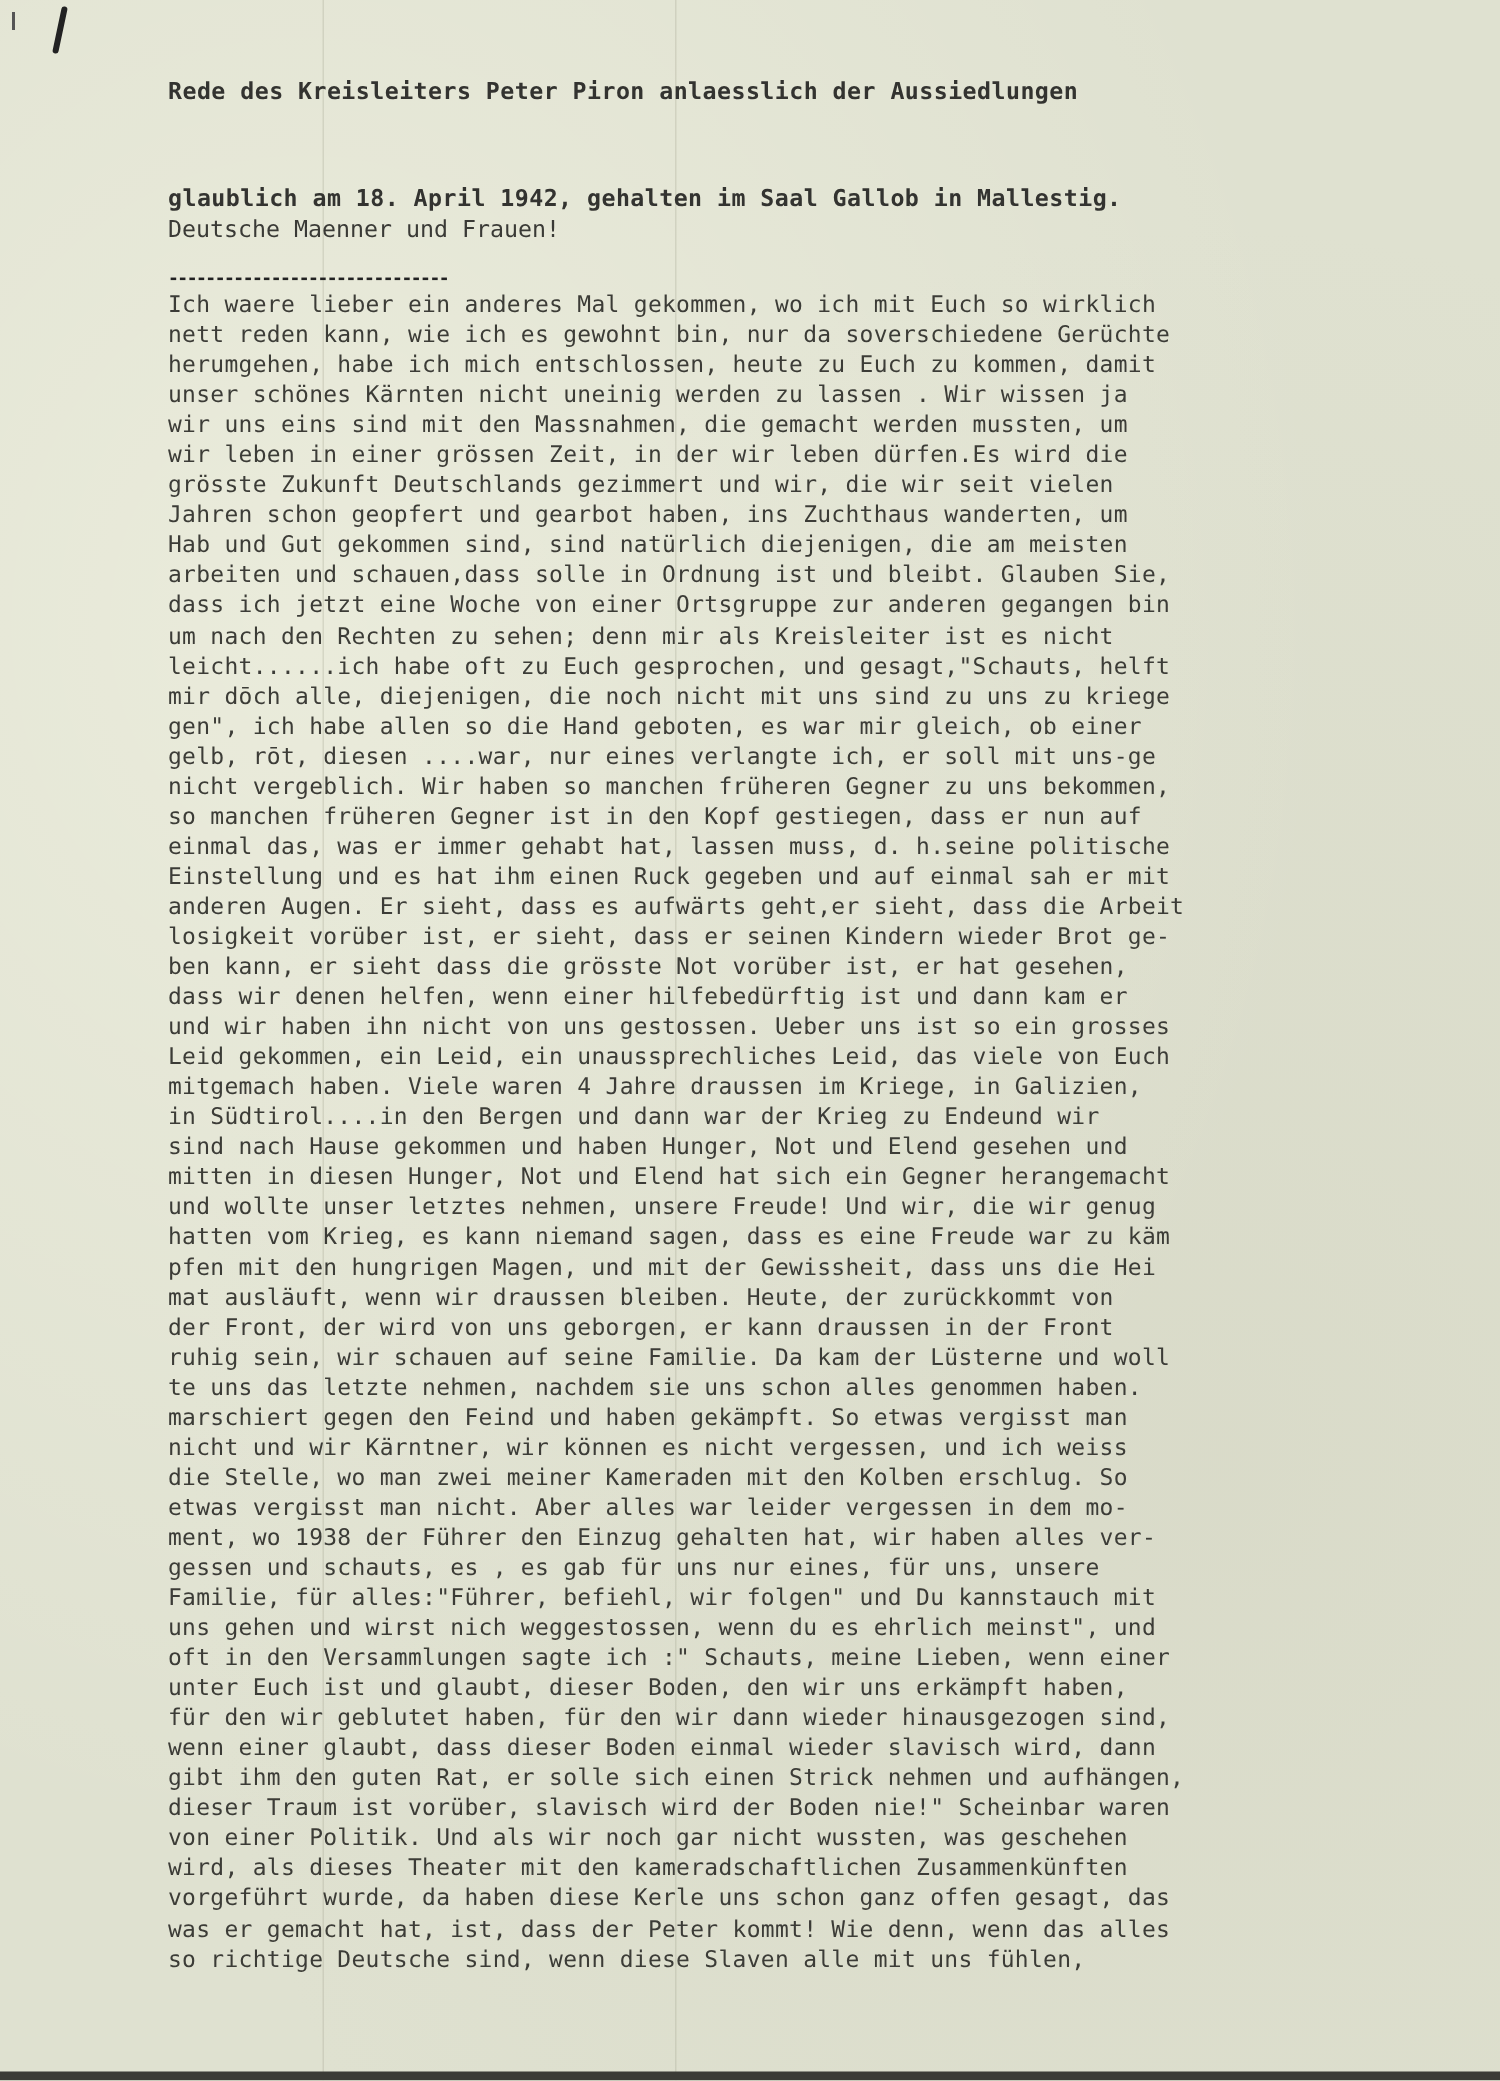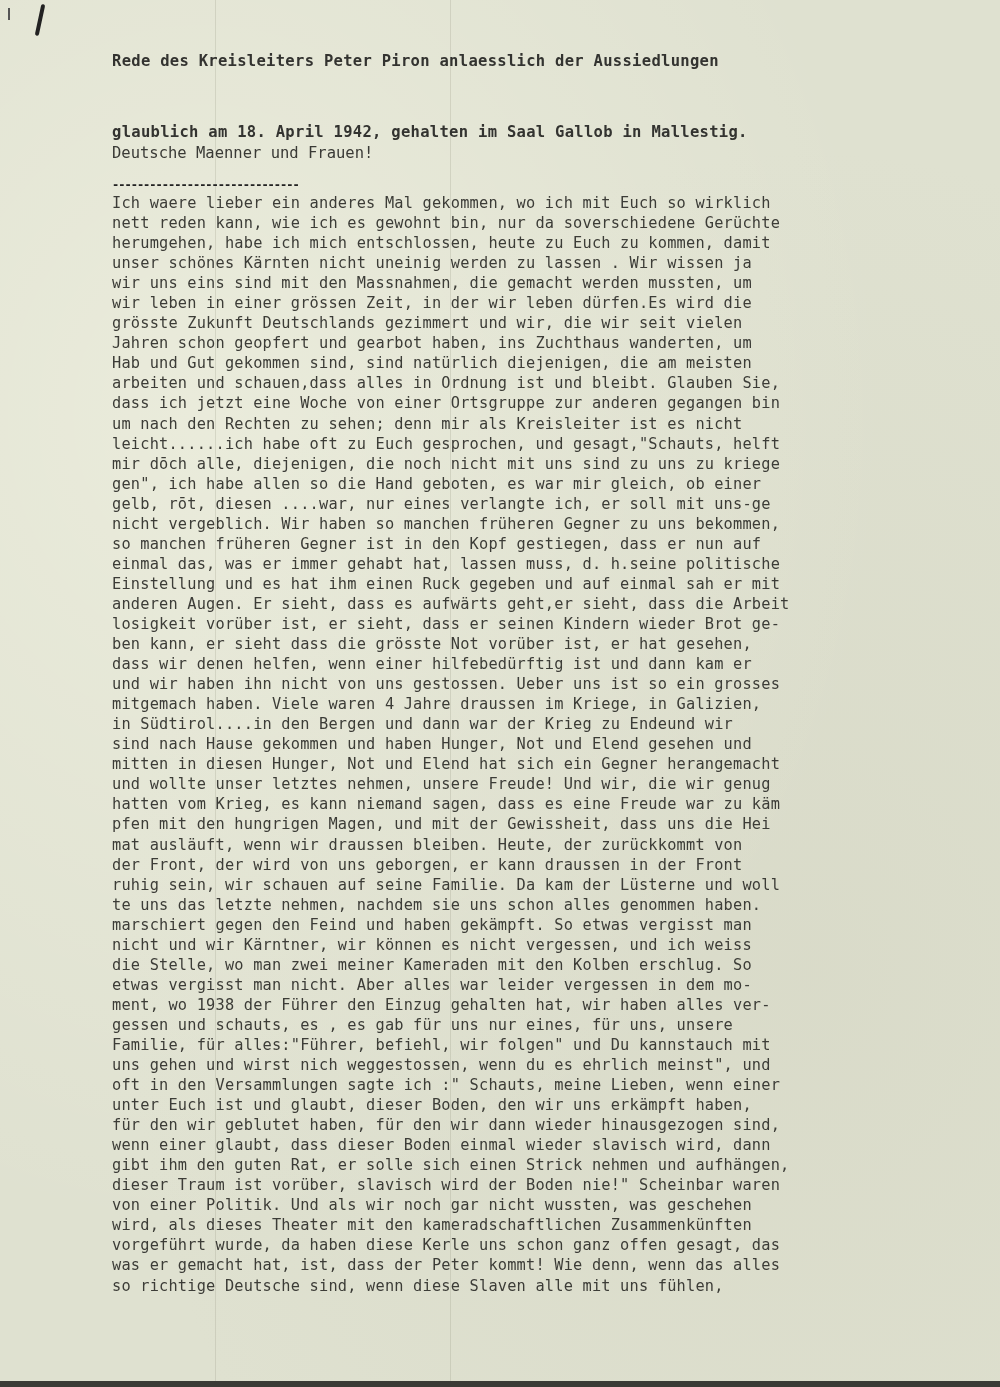--- a/index.html
+++ b/index.html
@@ -132,36 +132,37 @@
   <div class="body-text" id="body-lines">
       <div class="line">Ich waere lieber ein anderes Mal gekommen, wo ich mit Euch so wirklich</div>
       <div class="line">nett reden kann, wie ich es gewohnt bin, nur da soverschiedene Gerüchte</div>
       <div class="line">herumgehen, habe ich mich entschlossen, heute zu Euch zu kommen, damit</div>
       <div class="line">unser schönes Kärnten nicht uneinig werden zu lassen . Wir wissen ja</div>
       <div class="line">wir uns eins sind mit den Massnahmen, die gemacht werden mussten, um</div>
       <div class="line">wir leben in einer grössen Zeit, in der wir leben dürfen.Es wird die</div>
       <div class="line">grösste Zukunft Deutschlands gezimmert und wir, die wir seit vielen</div>
       <div class="line">Jahren schon geopfert und gearbot haben, ins Zuchthaus wanderten, um</div>
       <div class="line">Hab und Gut gekommen sind, sind natürlich diejenigen, die am meisten</div>
-      <div class="line">arbeiten und schauen,dass alles in Ordnung ist und bleibt. Glauben Sie,</div>
+      <div class="line">arbeiten und schauen,dass solle in Ordnung ist und bleibt. Glauben Sie,</div>
       <div class="line">dass ich jetzt eine Woche von einer Ortsgruppe zur anderen gegangen bin</div>
       <div class="line">um nach den Rechten zu sehen; denn mir als Kreisleiter ist es nicht</div>
       <div class="line">leicht......ich habe oft zu Euch gesprochen, und gesagt,"Schauts, helft</div>
       <div class="line">mir dōch alle, diejenigen, die noch nicht mit uns sind zu uns zu kriege</div>
       <div class="line">gen", ich habe allen so die Hand geboten, es war mir gleich, ob einer</div>
       <div class="line">gelb, rōt, diesen ....war, nur eines verlangte ich, er soll mit uns-ge</div>
       <div class="line">nicht vergeblich. Wir haben so manchen früheren Gegner zu uns bekommen,</div>
       <div class="line">so manchen früheren Gegner ist in den Kopf gestiegen, dass er nun auf</div>
       <div class="line">einmal das, was er immer gehabt hat, lassen muss, d. h.seine politische</div>
       <div class="line">Einstellung und es hat ihm einen Ruck gegeben und auf einmal sah er mit</div>
       <div class="line">anderen Augen. Er sieht, dass es aufwärts geht,er sieht, dass die Arbeit</div>
       <div class="line">losigkeit vorüber ist, er sieht, dass er seinen Kindern wieder Brot ge-</div>
       <div class="line">ben kann, er sieht dass die grösste Not vorüber ist, er hat gesehen,</div>
       <div class="line">dass wir denen helfen, wenn einer hilfebedürftig ist und dann kam  er</div>
       <div class="line">und wir haben ihn nicht von uns gestossen. Ueber uns ist so ein grosses</div>
+      <div class="line">Leid gekommen, ein Leid, ein unaussprechliches Leid, das viele von Euch</div>
       <div class="line">mitgemach haben. Viele waren 4 Jahre draussen im Kriege, in Galizien,</div>
       <div class="line">in Südtirol....in den Bergen und dann war der Krieg zu Endeund wir</div>
       <div class="line">sind nach Hause gekommen und haben Hunger, Not und Elend gesehen und</div>
       <div class="line">mitten in diesen Hunger, Not und Elend hat sich ein Gegner herangemacht</div>
       <div class="line">und wollte unser letztes nehmen, unsere Freude! Und wir, die wir genug</div>
       <div class="line">hatten vom Krieg, es kann niemand sagen, dass es eine Freude war zu käm</div>
       <div class="line">pfen mit den hungrigen Magen, und mit der Gewissheit, dass uns die Hei</div>
       <div class="line">mat ausläuft, wenn wir draussen bleiben. Heute, der zurückkommt von</div>
       <div class="line">der Front, der wird von uns geborgen, er kann draussen in der Front</div>
       <div class="line">ruhig sein, wir schauen auf seine Familie. Da kam der Lüsterne und woll</div>

